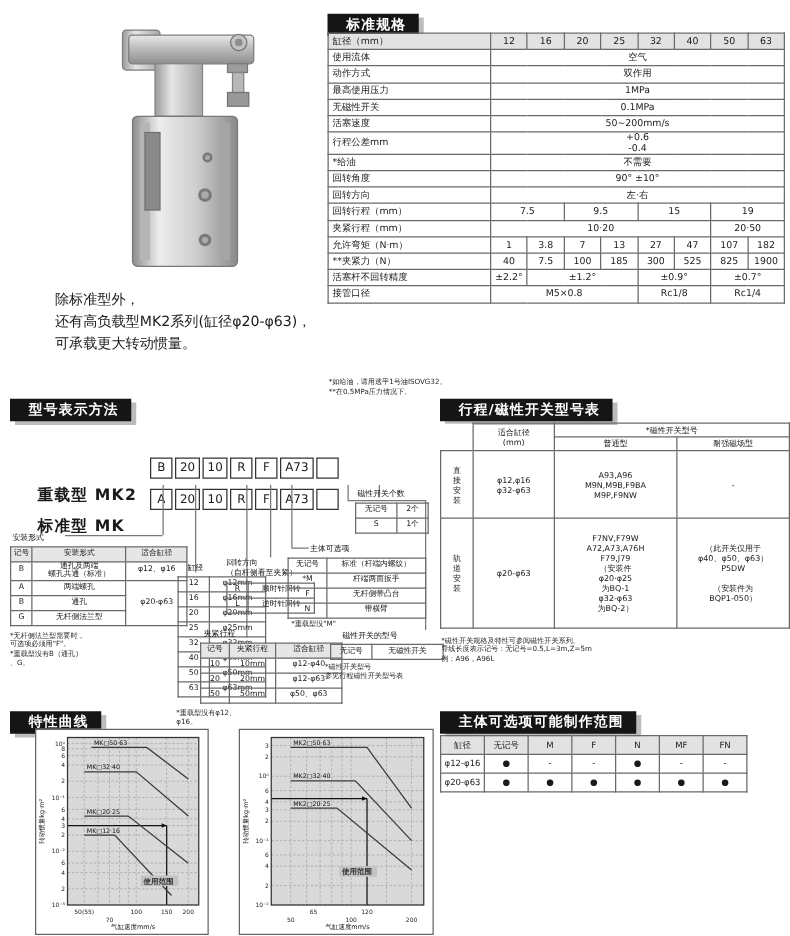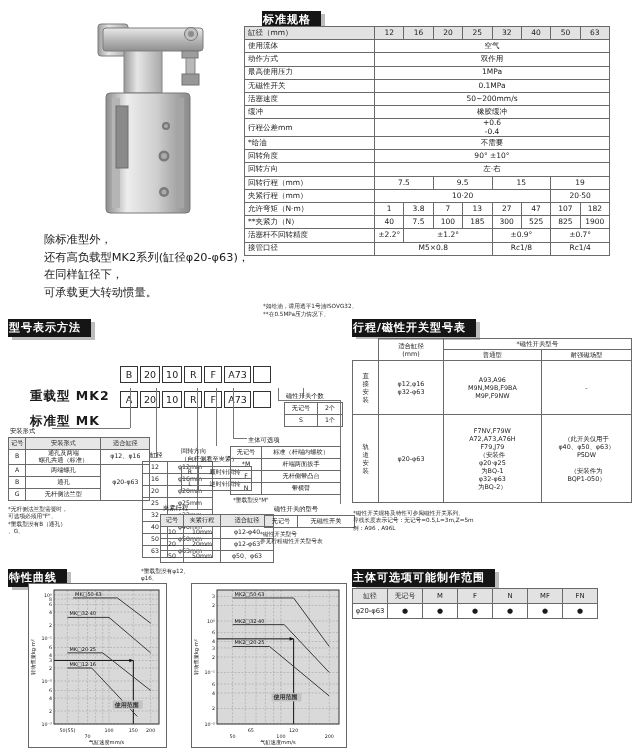--- a/index.html
+++ b/index.html
@@ -2,24 +2,24 @@
 <html><head>
 <meta charset="utf-8">
 <style>
   html,body{margin:0;padding:0;background:#d8d8d4;}
   .page{position:relative;width:632px;height:749px;background:#fff;overflow:hidden;
         font-family:"DejaVu Sans","Liberation Sans",sans-serif;color:#1a1a1a;margin:0 auto;}
   .abs{position:absolute;}
   
   .sec-hd{position:absolute;}
   .sec-hd span{display:inline-block;background:#151515;color:#fff;font-weight:bold;
-               font-size:11px;letter-spacing:1px;padding:1px 10px 2px 1px;
+               font-size:11px;letter-spacing:1px;padding:1px 10px 2px 15px;
                box-shadow:4px 3px 0 0 #bcbcbc;}
   
-  .spec{position:absolute;left:244px;top:26px;width:366px;border-collapse:collapse;
+  .spec{position:absolute;left:262px;top:26px;width:366px;border-collapse:collapse;
         table-layout:fixed;font-size:7.5px;}
   .spec td{border:1px solid #6a6a6a;text-align:center;padding:0 1px;height:12.2px;
            white-space:pre-line;line-height:1.12;}
   .spec td.lbl{text-align:left;padding-left:3px;}
   .ghead td{background:#e2e2e2;}
   
   .mini{position:absolute;border-collapse:collapse;font-size:6.2px;line-height:1.1;}
   .mini td{border:1px solid #6a6a6a;padding:0 2px;text-align:center;white-space:pre-line;height:11px;}
   .mini .ghead2{background:#e6e6e6;}
   .lab{position:absolute;font-size:6.3px;color:#111;white-space:pre-line;line-height:1.2;}
@@ -88,21 +88,20 @@
         <circle cx="116" cy="142" r="3" fill="#ababab"></circle>
       <circle cx="116" cy="178" r="5" fill="#7a7a7a"></circle>
         <circle cx="116" cy="178" r="2.5" fill="#ababab"></circle>
     </g>
   </svg>
 
   <div class="intro">
     <div>
         <div>除标准型外，</div>
         <div>还有高负载型MK2系列(缸径φ20-φ63)，</div>
-        <div>在同样缸径下，</div>
         <div>可承载更大转动惯量。</div>
       </div>
   </div>
 
   <div class="sec-hd" style="left:262px;top:8px">
     <span>标准规格</span>
   </div>
 
   <table class="spec">
     <colgroup>
@@ -149,25 +148,20 @@
         <td colspan="8">0.1MPa</td>
         </tr>
 
 
         <tr>
           <td class="lbl">活塞速度</td>
 
         <td colspan="8">50~200mm/s</td>
         </tr>
 
-        <tr>
-          <td class="lbl">缓冲</td>
-
-        <td colspan="8">橡胶缓冲</td>
-        </tr>
 
         <tr>
           <td class="lbl">行程公差mm</td>
 
         <td colspan="8">+0.6
 -0.4</td>
         </tr>
 
         <tr>
           <td class="lbl">*给油</td>
@@ -650,20 +644,30 @@
           <td style="min-width:30px">无记号</td>
           <td style="min-width:30px">M</td>
           <td style="min-width:30px">F</td>
           <td style="min-width:30px">N</td>
           <td style="min-width:30px">MF</td>
           <td style="min-width:30px">FN</td>
         </tr>
     </tbody>
       <tbody>
 
+        <tr>
+          <td>φ12-φ16</td>
+
+        <td class="dot">●</td>
+          <td class="dot">-</td>
+          <td class="dot">-</td>
+          <td class="dot">●</td>
+          <td class="dot">-</td>
+          <td class="dot">-</td>
+        </tr>
 
         <tr>
           <td>φ20-φ63</td>
 
         <td class="dot">●</td>
           <td class="dot">●</td>
           <td class="dot">●</td>
           <td class="dot">●</td>
           <td class="dot">●</td>
           <td class="dot">●</td>

